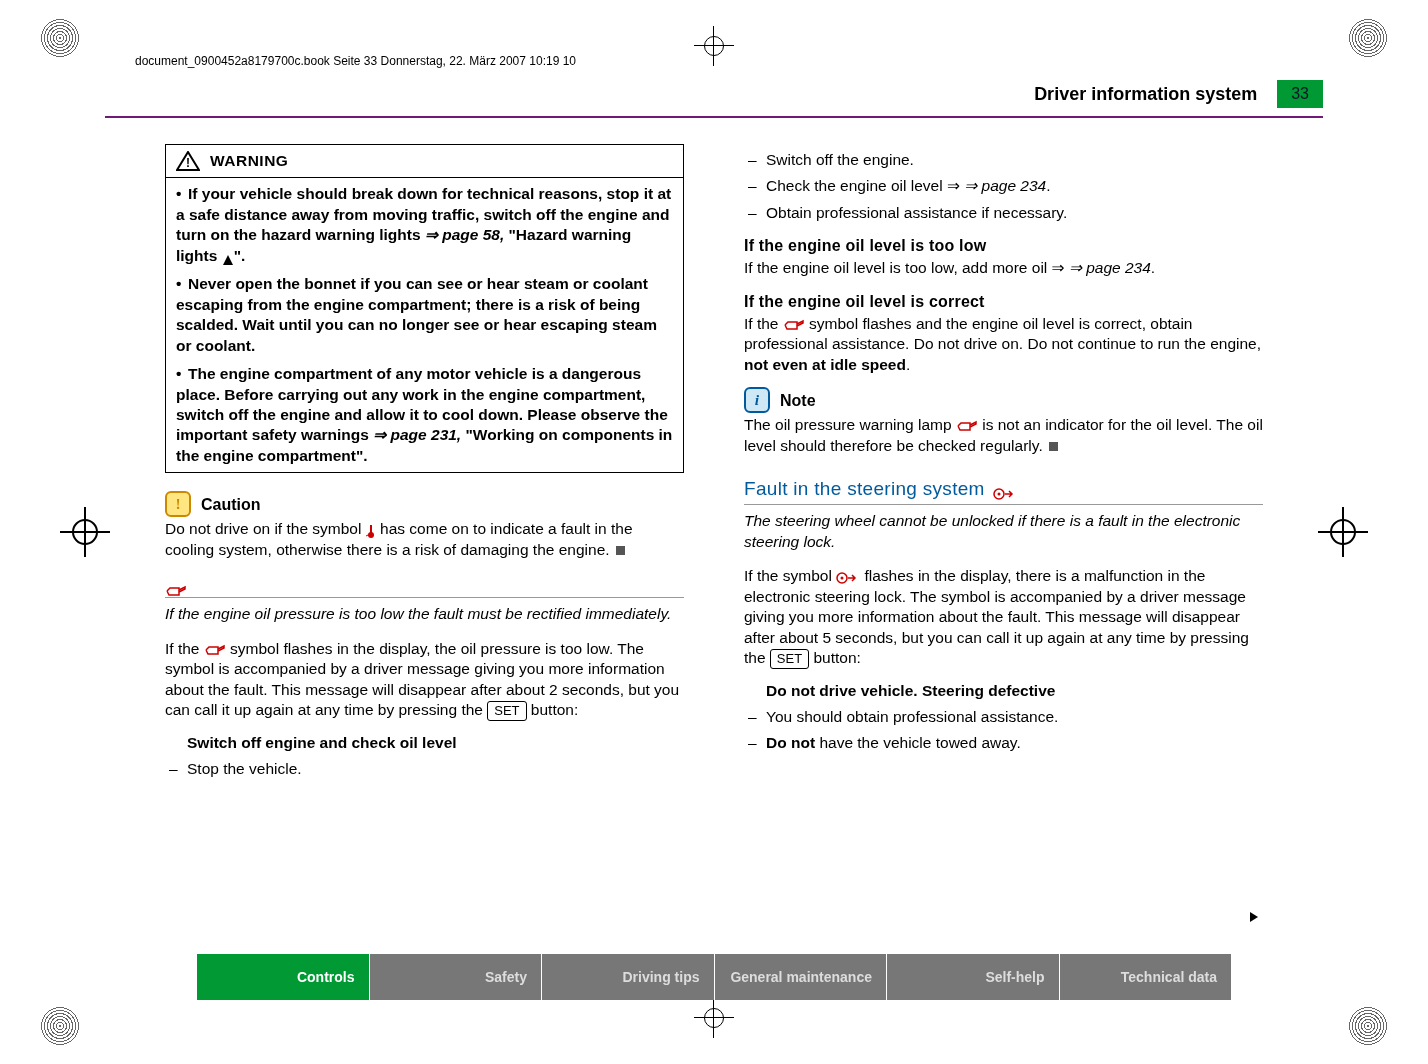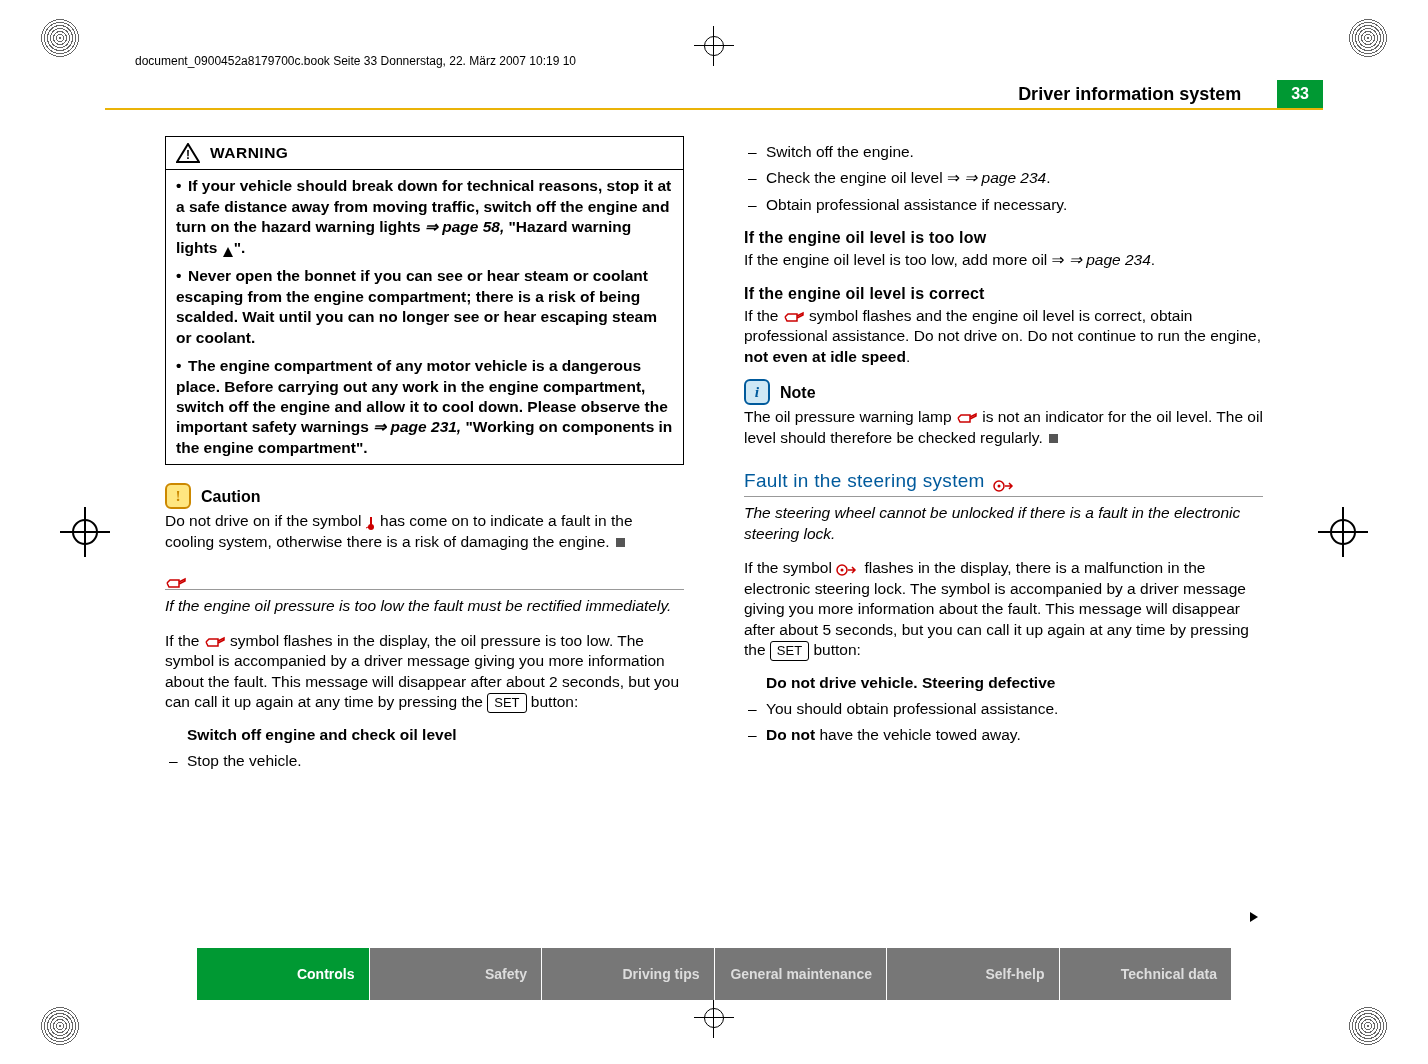--- a/index.html
+++ b/index.html
@@ -46,27 +46,26 @@
     
     .page-wrap { 
       position: absolute; 
       top: 50px; left: 105px; right: 105px; bottom: 50px;
     }
     .doc-header {
       font-size: 12px; padding: 4px 2px 12px 30px;
     }
     .page-header {
       display: flex; align-items: center; justify-content: flex-end;
-      border-bottom: 2px solid #eab308;
-      padding-bottom: 0;
-      gap: 16px;
+      border-bottom: 2px solid #701a75;
+      padding-bottom: 8px;
     }
     .section-name { font-weight: bold; font-size: 18px; margin-right: 20px; }
     .page-num-box { 
-      background: #009933; color: #ffffff; font-weight: bold; 
+      background: #009933; color: #0f172a; font-weight: normal; 
       padding: 5px 14px; font-size: 16px;
     }
     .content { 
       display: flex; gap: 60px; padding: 26px 60px 0 60px;
     }
     .col { flex: 1; font-size: 15.5px; line-height: 1.32; }
     
     .warning-box { border: 1px solid #000; margin-bottom: 18px; }
     .warning-header { 
       display: flex; align-items: center; gap: 10px;
@@ -115,21 +114,21 @@
     .arrow-ref { font-family: Arial; }
     .end-mark { display: inline-block; width: 9px; height: 9px; background: #555; vertical-align: middle; margin-left: 2px; }
     .oil-icon { display: inline-block; width: 22px; height: 14px; vertical-align: middle; }
     .steer-icon { display: inline-block; width: 24px; height: 14px; vertical-align: middle; }
     .therm-icon { display: inline-block; width: 10px; height: 14px; vertical-align: middle; }
     .hazard-tri { display: inline-block; width: 12px; height: 12px; vertical-align: middle; }
     .cont-arrow { position: absolute; right: 62px; bottom: 86px; }
     
     .footer-nav { 
       position: absolute; bottom: 14px; left: 92px; right: 92px; 
-      display: flex; height: 52px; color: #fff; font-weight: bold; font-size: 14px; border-radius: 12px;
+      display: flex; height: 46px; color: #fff; font-weight: bold; font-size: 14px; border-radius: 12px;
     }
     .nav-item { 
       flex: 1; display: flex; align-items: center; justify-content: flex-end; 
       padding: 0 14px; border-right: 1px solid #fff;
     }
     .nav-active { background: #009933; color: #fff; }
     .nav-inactive { background: #777; color: #ddd; text-align: center; }
     .nav-item:last-child { border-right: none; }
     b { font-weight: bold; }
     i { font-style: italic; }

